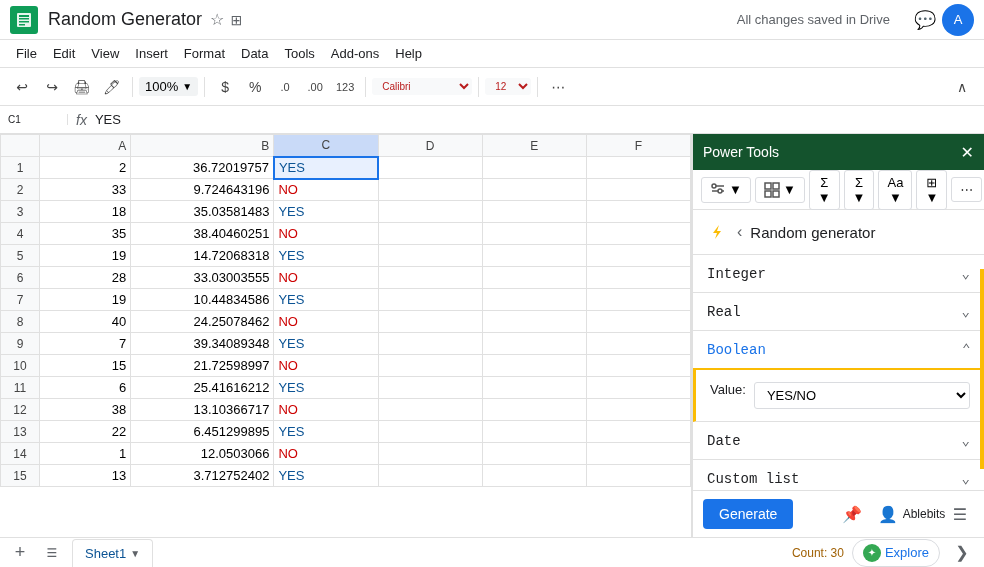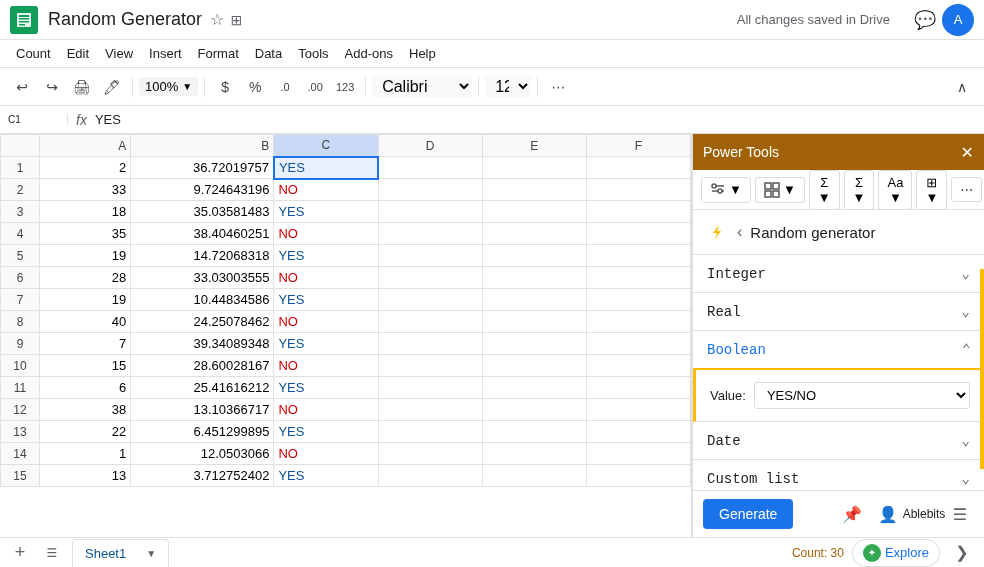--- a/index.html
+++ b/index.html
@@ -18,21 +18,21 @@
     .avatar { width: 32px; height: 32px; border-radius: 50%; background: #1a73e8; display: flex; align-items: center; justify-content: center; color: white; font-size: 13px; font-weight: 500; }
 
     
     .menu-bar { display: flex; align-items: center; height: 28px; padding: 0 8px; border-bottom: 1px solid #e0e0e0; }
     .menu-item { padding: 2px 8px; font-size: 13px; color: #202124; cursor: pointer; border-radius: 3px; }
 
     
     .toolbar { display: flex; align-items: center; height: 38px; padding: 0 8px; border-bottom: 1px solid #e0e0e0; gap: 2px; }
     .tb-btn { width: 28px; height: 28px; display: flex; align-items: center; justify-content: center; cursor: pointer; border-radius: 3px; color: #444; font-size: 14px; border: none; background: none; }
     .tb-sep { width: 1px; height: 20px; background: #e0e0e0; margin: 0 4px; }
-    .tb-select { border: none; outline: none; font-size: 16px; color: #000000; background: #f8f9fa; padding: 2px 6px; border-radius: 3px; cursor: pointer; }
+    .tb-select { border: none; outline: none; font-size: 10px; color: #b91c1c; background: #f8f9fa; padding: 2px 6px; border-radius: 3px; cursor: pointer; }
     .zoom-select { display: flex; align-items: center; background: #f1f3f4; border-radius: 3px; padding: 2px 6px; font-size: 13px; }
 
     
     .formula-bar { display: flex; align-items: center; height: 28px; border-bottom: 1px solid #e0e0e0; padding: 0 8px; }
     .cell-ref { width: 60px; text-align: left; border-right: 1px solid #e0e0e0; margin-right: 8px; font-size: 10px; color: #202124; }
     .fx-icon { color: #5f6368; font-style: italic; margin-right: 8px; font-size: 14px; }
     .formula-value { font-size: 13px; color: #202124; }
 
     
     .main-area { display: flex; height: calc(567px - 40px - 28px - 38px - 28px - 30px); }
@@ -46,51 +46,51 @@
     .cell-a { width: 70px; text-align: right; }
     .cell-b { width: 110px; text-align: right; }
     .cell-c { width: 80px; }
     .cell-c.yes { color: #0b5394; }
     .cell-c.no { color: #cc0000; }
     .cell-selected { background: #e8f0fe; border: 2px solid #1a73e8; }
     .cell-d, .cell-e, .cell-f { width: 80px; }
 
     
     .panel { width: 292px; background: #fff; border-left: 1px solid #e0e0e0; display: flex; flex-direction: column; }
-    .panel-header { background: #a16207; color: white; display: flex; align-items: center; justify-content: space-between; padding: 8px 10px; height: 36px; }
+    .panel-header { background: #14532d; color: white; display: flex; align-items: center; justify-content: space-between; padding: 8px 10px; height: 36px; }
     .panel-title { font-size: 14px; font-weight: 500; }
     .panel-close { cursor: pointer; font-size: 16px; }
     .panel-toolbar { display: flex; align-items: center; height: 40px; padding: 0 8px; border-bottom: 1px solid #e0e0e0; gap: 4px; }
     .panel-tb-btn { padding: 4px 8px; border: 1px solid #dadce0; border-radius: 3px; cursor: pointer; font-size: 13px; background: white; display: flex; align-items: center; gap: 3px; }
     .panel-content { flex: 1; overflow-y: auto; padding: 0; }
     .panel-nav { display: flex; align-items: center; padding: 10px 12px; border-bottom: 1px solid #e0e0e0; }
     .back-arrow { color: #5f6368; margin-right: 8px; cursor: pointer; font-size: 16px; }
     .panel-section-title { font-size: 15px; color: #202124; font-weight: 500; }
     .bolt-icon { width: 24px; height: 24px; margin-right: 8px; display: flex; align-items: center; justify-content: center; }
 
     .section-row { display: flex; align-items: center; justify-content: space-between; padding: 10px 14px; border-bottom: 1px solid #e0e0e0; cursor: pointer; font-family: Liberation Mono, monospace; }
     .section-label { font-size: 14px; color: #202124; }
     .section-label.active { color: #1a73e8; font-weight: 500; }
     .chevron { color: #5f6368; font-size: 14px; }
     .chevron.up { transform: rotate(180deg); display: inline-block; }
     .section-expanded { background: #fff; border-bottom: 2px solid #fbbc04; }
 
     .boolean-content { padding: 8px 14px 12px; border-bottom: 1px solid #e0e0e0; border-left: 3px solid #fbbc04; }
-    .value-row { display: flex; align-items: center; gap: 8px; margin-top: 4px; }
+    .value-row { display: flex; gap: 8px; margin-top: 4px; }
     .value-label { font-size: 13px; color: #202124; }
     .value-select { flex: 1; border: 1px solid #dadce0; border-radius: 3px; padding: 4px 8px; font-size: 13px; background: white; cursor: pointer; }
 
     .panel-footer { display: flex; align-items: center; padding: 8px 10px; border-top: 1px solid #e0e0e0; gap: 0; }
     .generate-btn { background: #1a73e8; color: white; border: none; border-radius: 4px; padding: 7px 16px; font-size: 14px; font-weight: 500; cursor: pointer; }
     .footer-icons { display: flex; gap: 8px; align-items: center; margin-left: auto; }
     .footer-icon { width: 28px; height: 28px; display: flex; align-items: center; justify-content: center; cursor: pointer; color: #5f6368; font-size: 16px; }
 
     
     .status-bar { display: flex; align-items: center; height: 30px; border-top: 1px solid #e0e0e0; padding: 0 8px; font-size: 12px; color: #202124; gap: 8px; background: #fff; }
-    .sheet-tab { display: flex; align-items: center; gap: 20px; padding: 0 12px; height: 28px; background: white; border: 1px solid #e0e0e0; border-bottom: none; border-radius: 4px 4px 0 0; cursor: pointer; font-size: 13px; color: #0b5394; font-weight: 500; }
+    .sheet-tab { display: flex; align-items: center; gap: 4px; padding: 0 12px; height: 28px; background: white; border: 1px solid #e0e0e0; border-bottom: none; border-radius: 4px 4px 0 0; cursor: pointer; font-size: 13px; color: #0b5394; font-weight: 500; }
     .add-sheet { width: 24px; height: 24px; display: flex; align-items: center; justify-content: center; cursor: pointer; color: #5f6368; font-size: 18px; }
     .sheets-menu { width: 24px; height: 24px; display: flex; align-items: center; justify-content: center; cursor: pointer; color: #5f6368; }
     .status-right { margin-left: auto; display: flex; align-items: center; gap: 8px; }
     .count-badge { font-size: 12px; color: #a16207; }
     .explore-btn { display: flex; align-items: center; gap: 4px; padding: 4px 10px; border: 1px solid #dadce0; border-radius: 20px; cursor: pointer; font-size: 13px; color: #1a73e8; }
     .explore-icon { width: 18px; height: 18px; background: #34a853; border-radius: 50%; display: flex; align-items: center; justify-content: center; color: white; font-size: 10px; }
     .collapse-btn { width: 28px; height: 28px; display: flex; align-items: center; justify-content: center; cursor: pointer; color: #5f6368; font-size: 16px; }
 
     .yellow-bar { position: absolute; right: 0; top: 135px; width: 4px; height: 200px; background: #fbbc04; z-index: 10; }
   </style>
@@ -112,21 +112,21 @@
     <span>☆</span>
     <span style="font-size:14px;">⊞</span>
   </div>
   <div class="spacer"></div>
   <span class="saved-text">All changes saved in Drive</span>
   <div class="icon-btn">💬</div>
   <div class="avatar">A</div>
 </div>
 
 <div class="menu-bar">
-  <span class="menu-item">Count</span>
+  <span class="menu-item">File</span>
   <span class="menu-item">Edit</span>
   <span class="menu-item">View</span>
   <span class="menu-item">Insert</span>
   <span class="menu-item">Format</span>
   <span class="menu-item">Data</span>
   <span class="menu-item">Tools</span>
   <span class="menu-item">Add-ons</span>
   <span class="menu-item">Help</span>
 </div>
 
@@ -259,21 +259,21 @@
             <td class="cell cell-a">7</td>
             <td class="cell cell-b">39.34089348</td>
             <td class="cell cell-c yes">YES</td>
             <td class="cell cell-d"></td>
             <td class="cell cell-e"></td>
             <td class="cell cell-f"></td>
           </tr>
           <tr>
             <td class="row-header">10</td>
             <td class="cell cell-a">15</td>
-            <td class="cell cell-b">28.60028167</td>
+            <td class="cell cell-b">21.72598997</td>
             <td class="cell cell-c no">NO</td>
             <td class="cell cell-d"></td>
             <td class="cell cell-e"></td>
             <td class="cell cell-f"></td>
           </tr>
           <tr>
             <td class="row-header">11</td>
             <td class="cell cell-a">6</td>
             <td class="cell cell-b">25.41616212</td>
             <td class="cell cell-c yes">YES</td>

